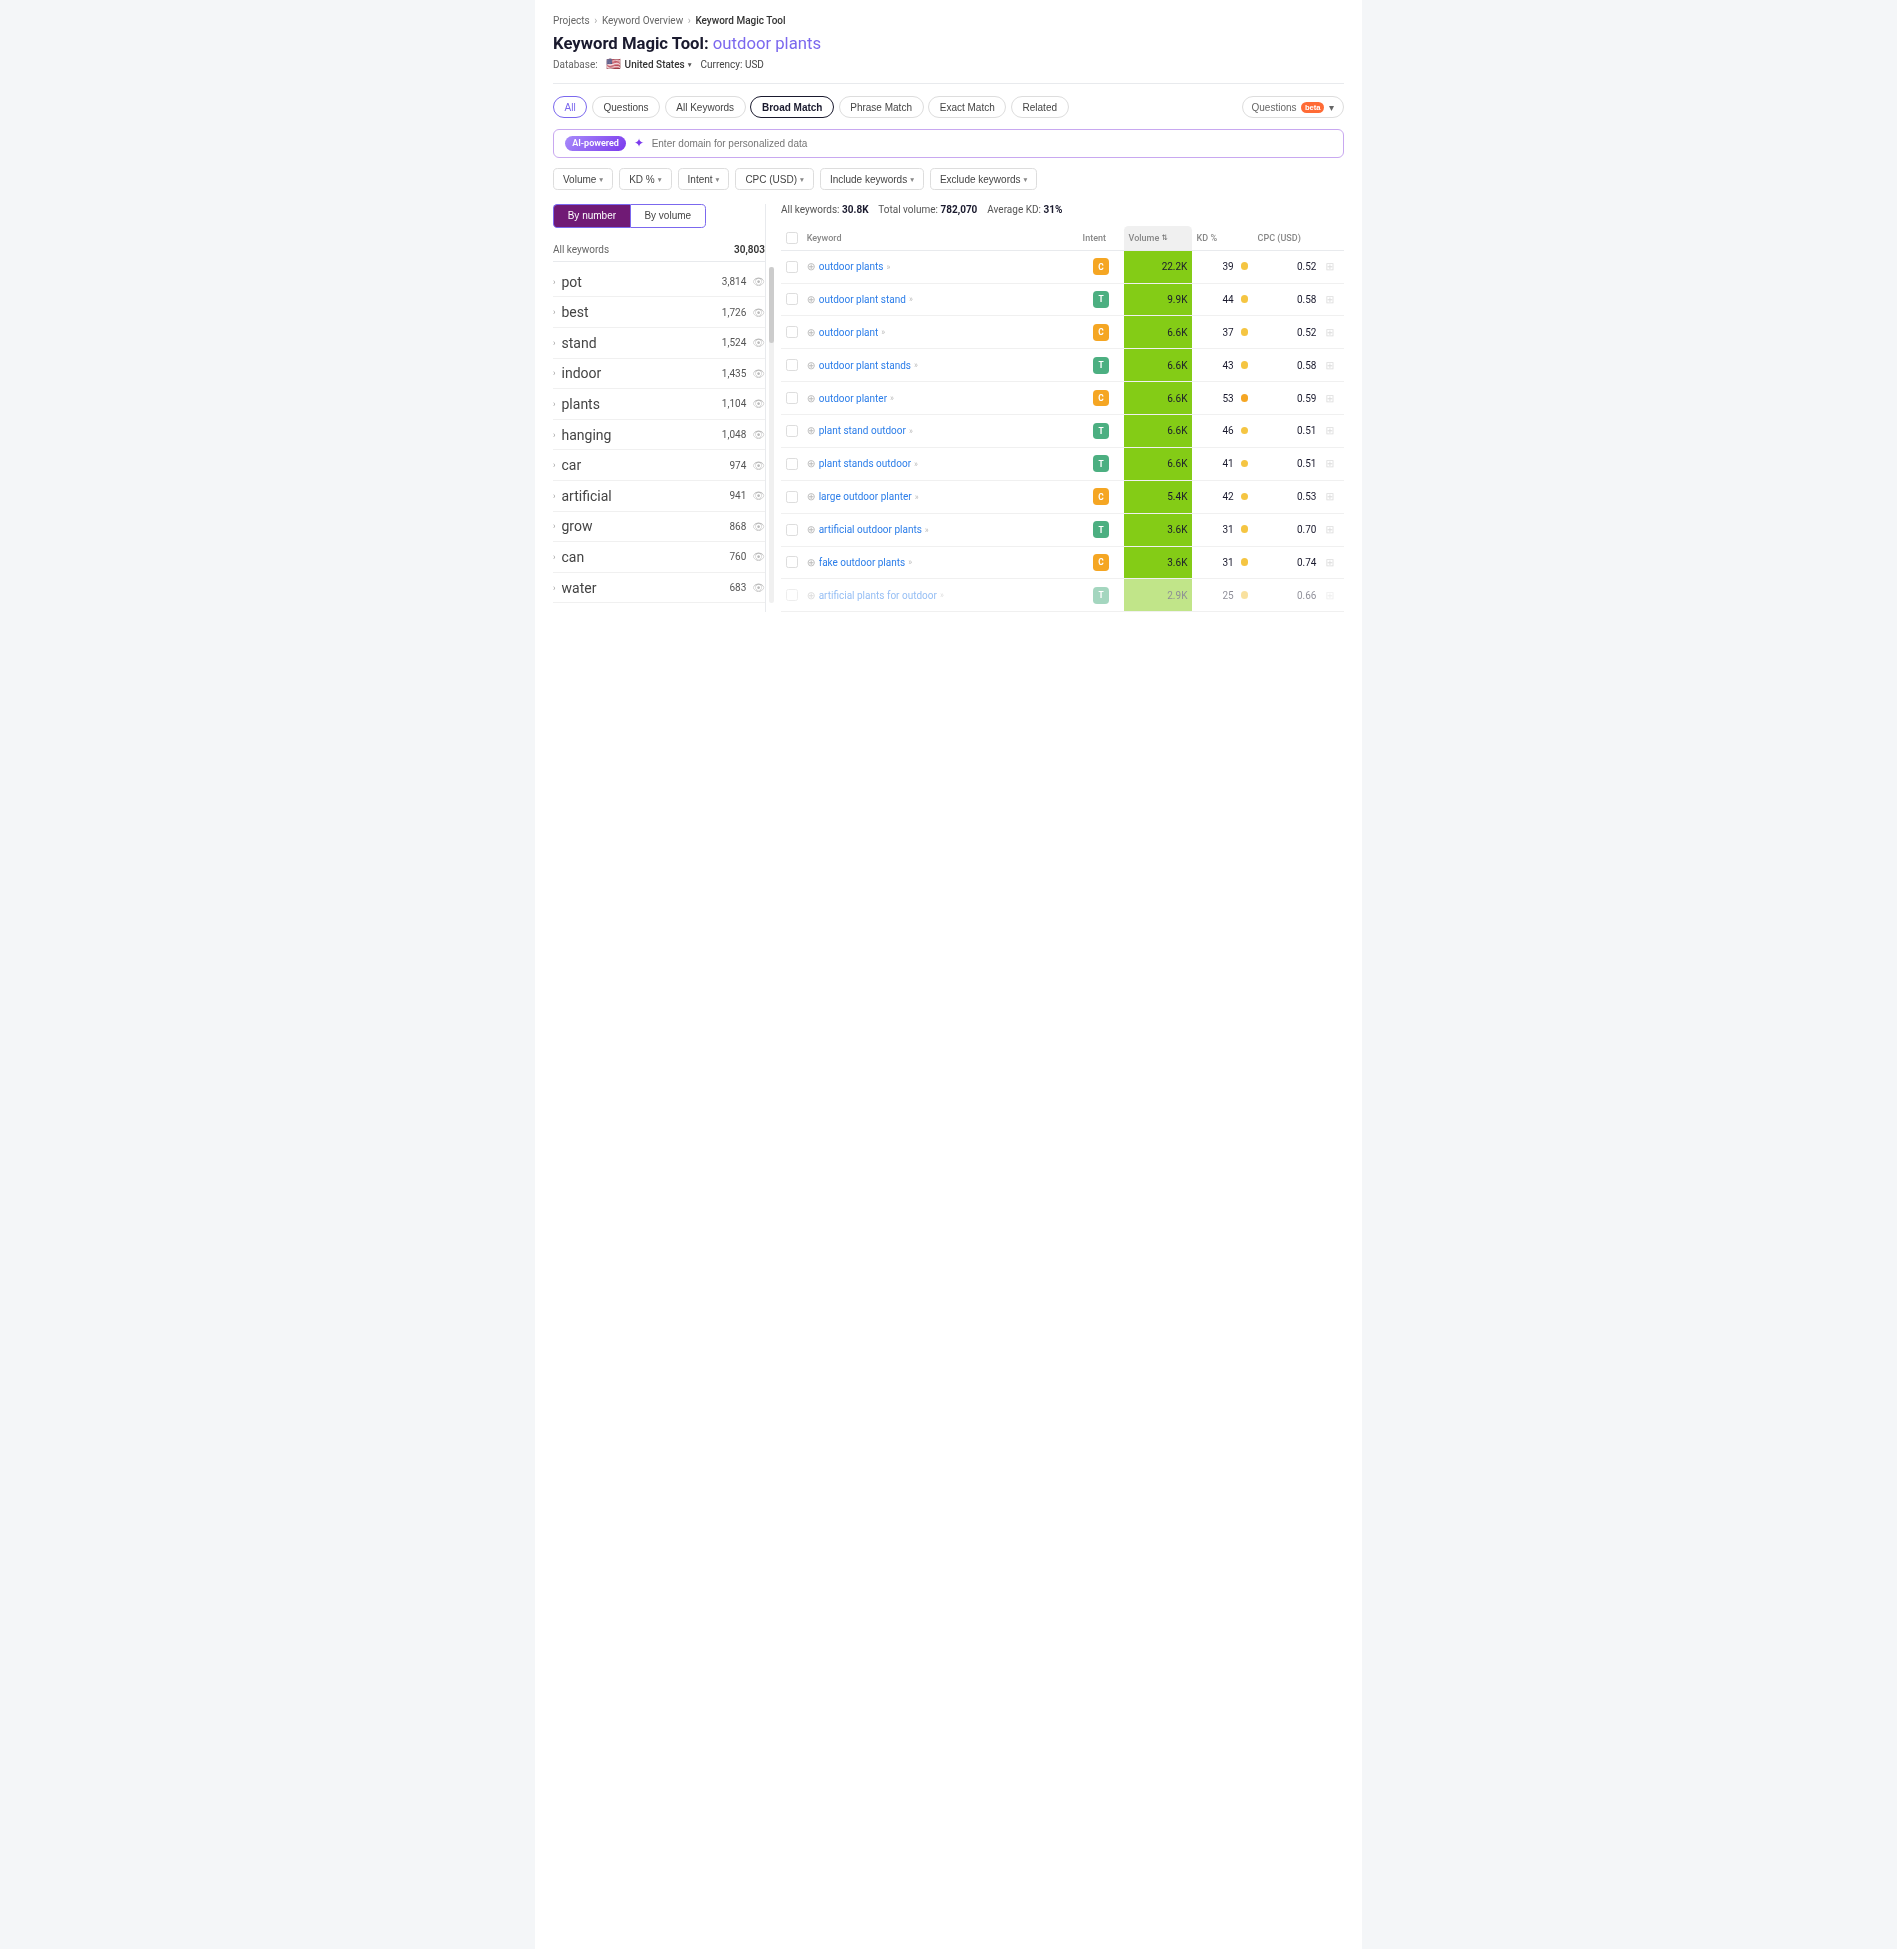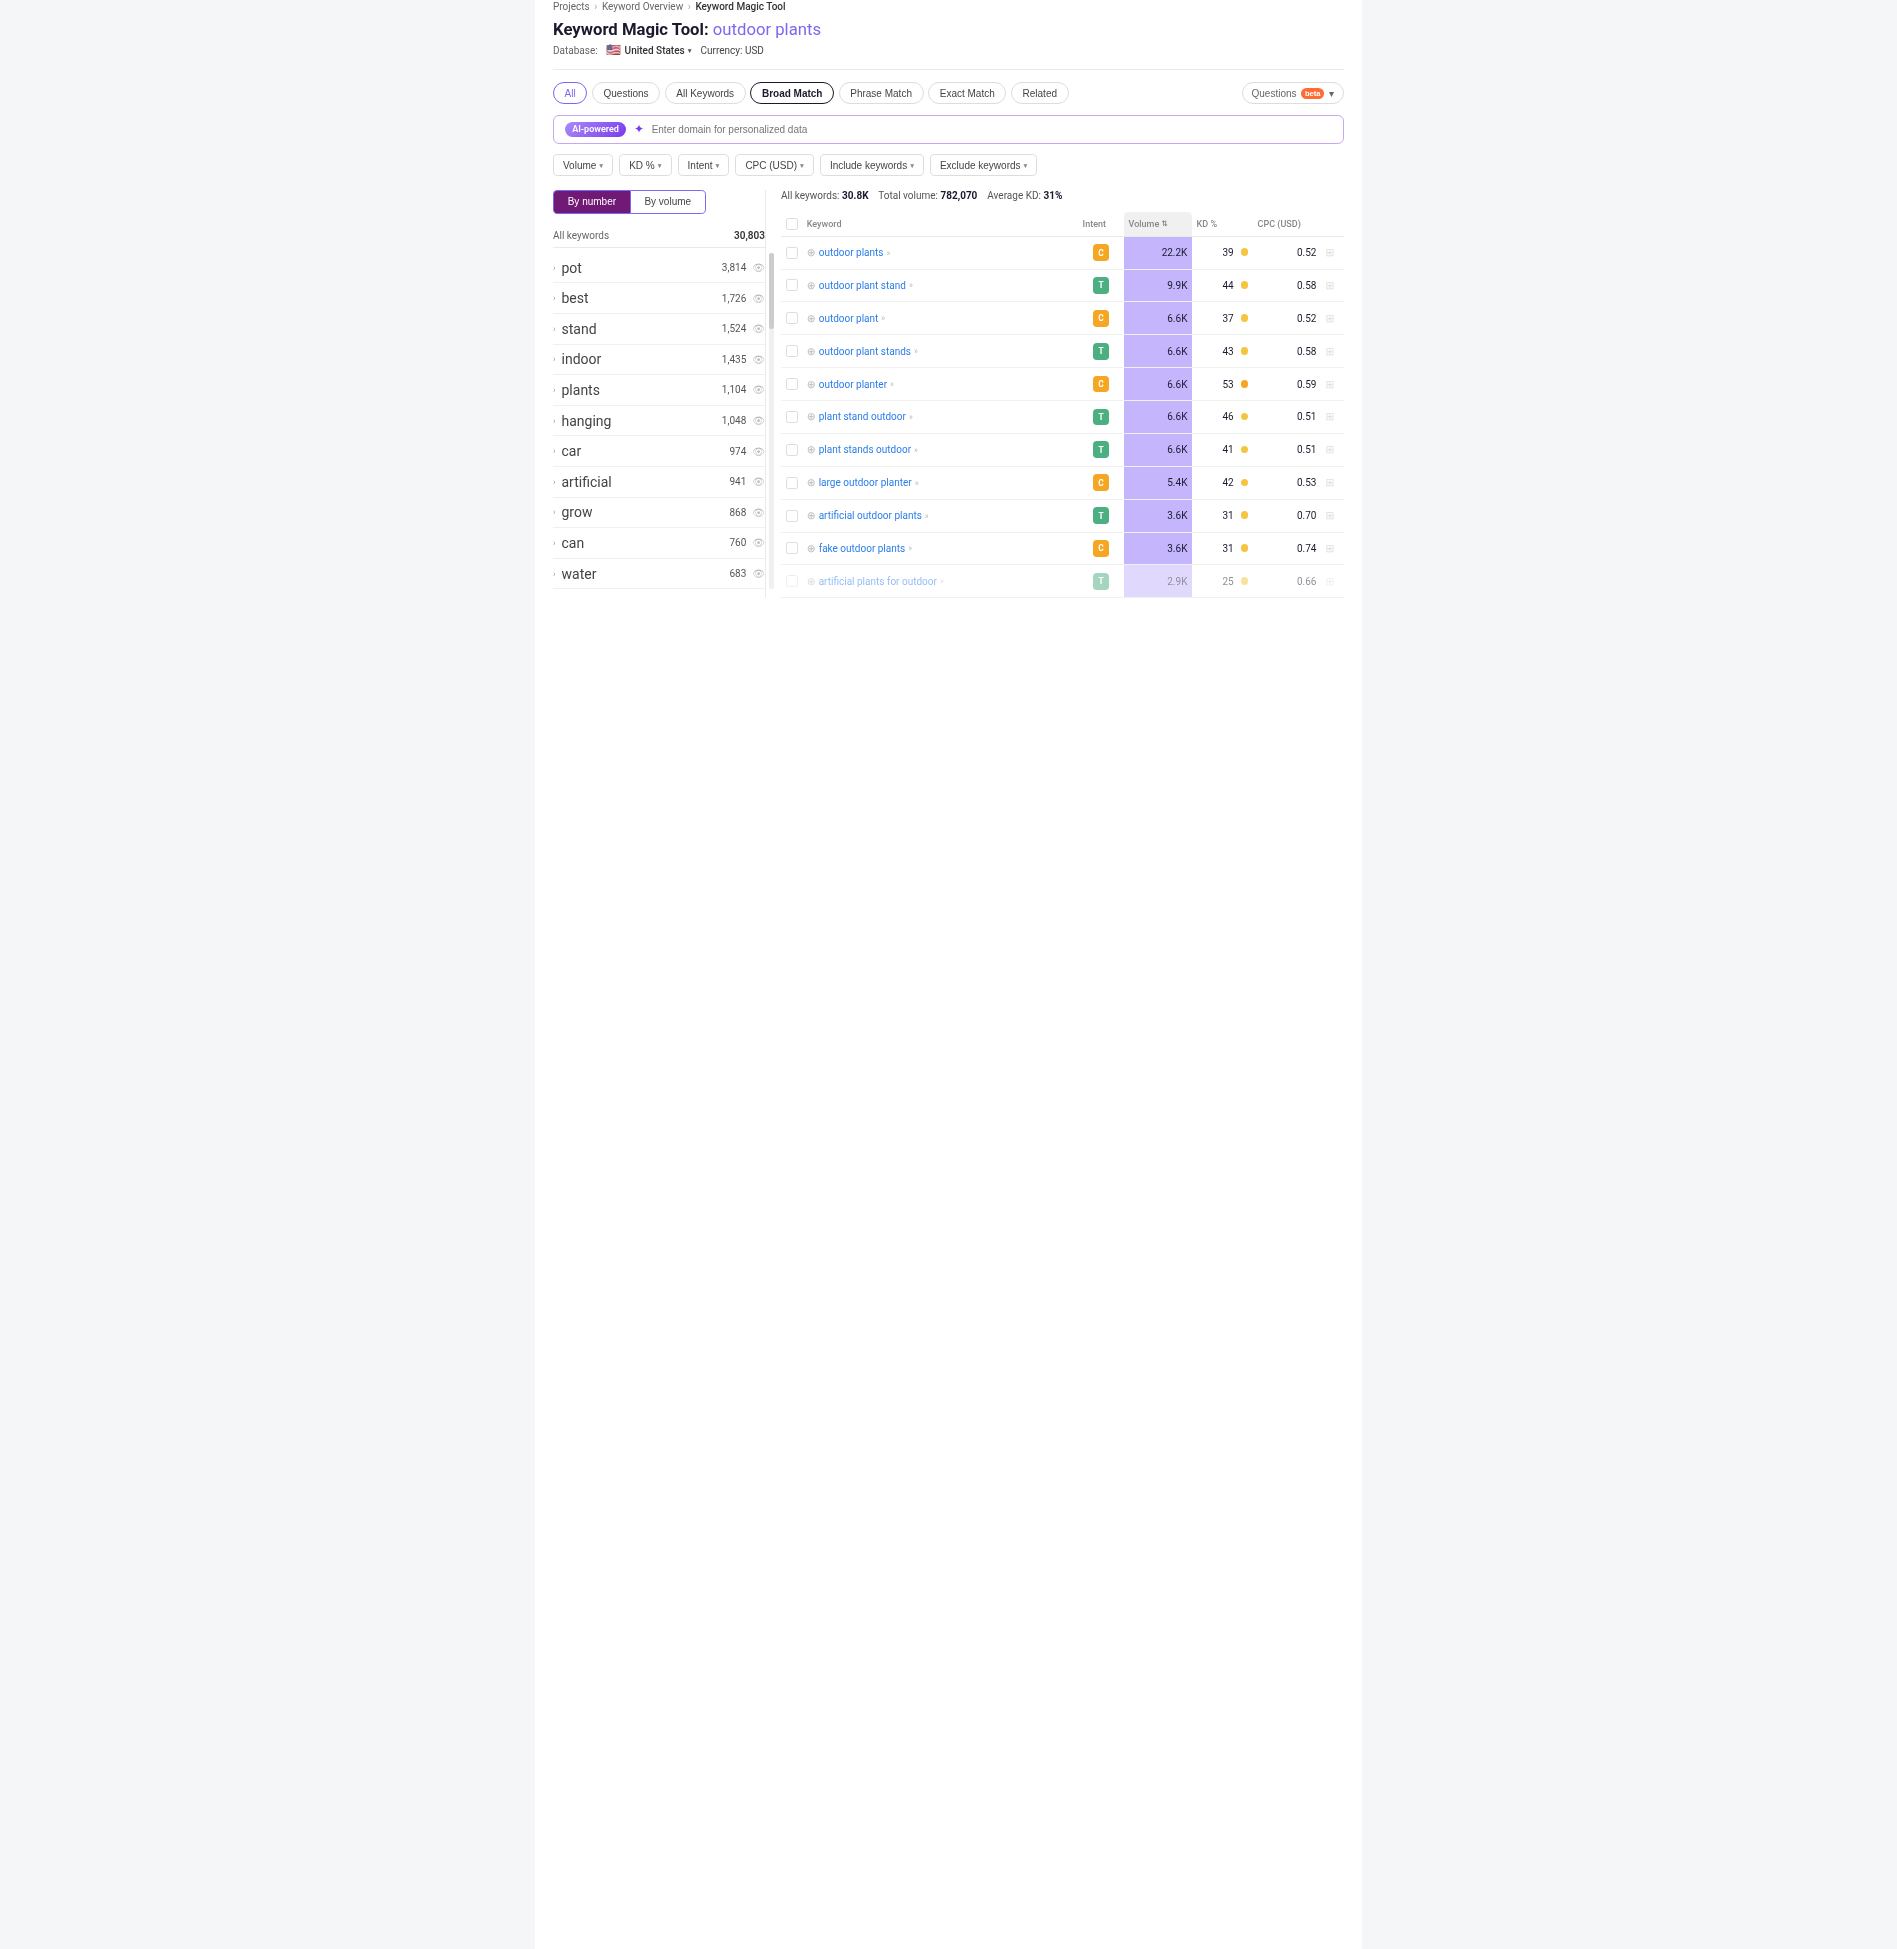--- a/index.html
+++ b/index.html
@@ -6,21 +6,21 @@
     body {
       font-family: -apple-system, BlinkMacSystemFont, 'Segoe UI', Roboto, sans-serif;
       background: #f4f6f8;
       color: #1a1a2e;
       font-size: 10.6px;
     }
     .page-container {
       background: #fff;
       max-width: 827px;
       margin: 0 auto;
-      padding: 1px 18px;
+      padding: 15px 18px;
       min-height: 100vh;
     }
     
     .breadcrumb {
       display: flex;
       align-items: center;
       gap: 4.6px;
       color: #666;
       font-size: 10px;
       margin-bottom: 7.6px;
@@ -285,21 +285,21 @@
       display: inline-flex;
       align-items: center;
       gap: 2.3px;
     }
     .sort-icon { font-size: 7.6px; color: #666; }
     .kw-table td {
       padding: 7.6px 4.6px;
       border-bottom: 0.8px solid #f0f0f0;
       font-size: 10px;
     }
-    .kw-table td.volume-col { background: #c4b5fd; }
+    .kw-table td.volume-col { background: #84cc16; }
     .kw-link {
       color: #2b7de9;
       text-decoration: none;
       display: flex;
       align-items: center;
       gap: 3px;
     }
     .add-icon { color: #bbb; font-size: 10.6px; }
     .arr-icon { color: #bbb; font-size: 8.3px; }
     .intent-badge {

